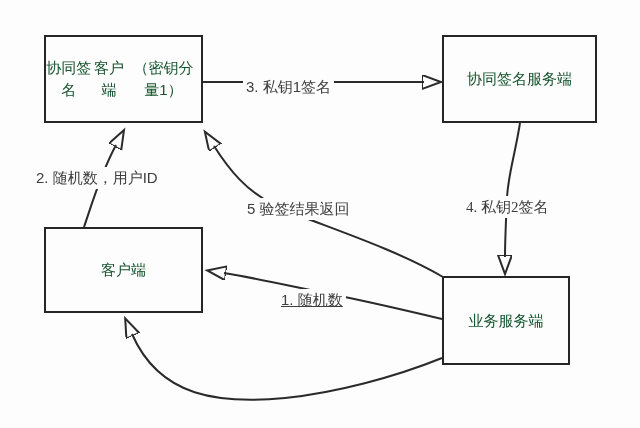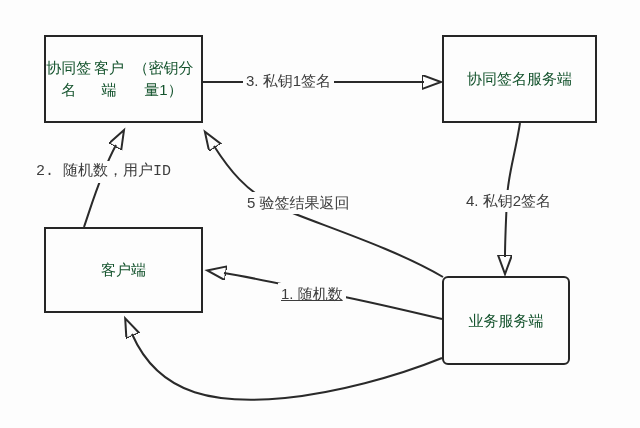--- a/index.html
+++ b/index.html
@@ -41,20 +41,21 @@
     text-align: center;
   }
   .edge-label {
     position: absolute;
     color: #3d3d3d;
     font-size: 15px;
     line-height: 20px;
     white-space: nowrap;
     background: #fdfdfd;
     padding: 1px 3px;
+    margin-top: 6px;
   }
 </style>
 </head>
 <body>
 
 <div class="canvas">
 
   <svg class="wires" width="640" height="428" viewBox="0 0 640 428">
     <defs>
       <marker id="ah" markerUnits="userSpaceOnUse" markerWidth="22" markerHeight="18" refX="2" refY="7" orient="auto">
@@ -77,23 +78,23 @@
 
   <div class="node" style="left:442px; top:35px; width:155px; height:88px;">
     <div>协同签名</div>
     <div>服务端</div>
   </div>
 
   <div class="node" style="left:44px; top:227px; width:159px; height:86px;">
     <div>客户端</div>
   </div>
 
-  <div class="node" style="left:442px; top:276px; width:128px; height:89px;border-radius:6px;">
+  <div class="node" style="left:442px; top:276px; width:128px; height:89px;">
     <div>业务服务端</div>
   </div>
 
   <div class="edge-label" style="left:278px; top:283px;text-decoration:underline;">1. 随机数</div>
-  <div class="edge-label" style="left:33px; top:161px;font-family:Liberation Mono, monospace;">2. 随机数，用户ID</div>
+  <div class="edge-label" style="left:33px; top:161px;">2. 随机数，用户ID</div>
   <div class="edge-label" style="left:243px; top:70px;">3. 私钥1签名</div>
-  <div class="edge-label" style="left:463px; top:190px;">4. 私钥2签名</div>
+  <div class="edge-label" style="left:463px; top:190px;font-family:Liberation Serif, serif;">4. 私钥2签名</div>
   <div class="edge-label" style="left:244px; top:192px;">5 验签结果返回</div>
 
 </div>
 
 </body></html>

